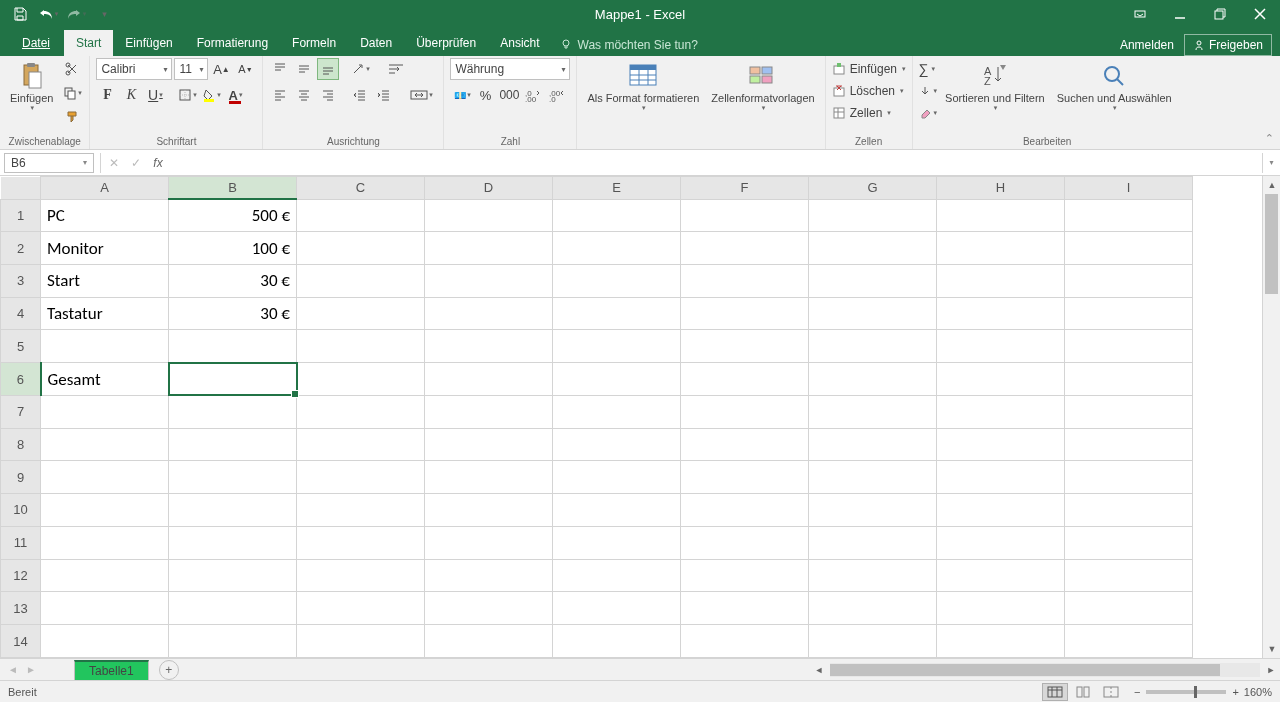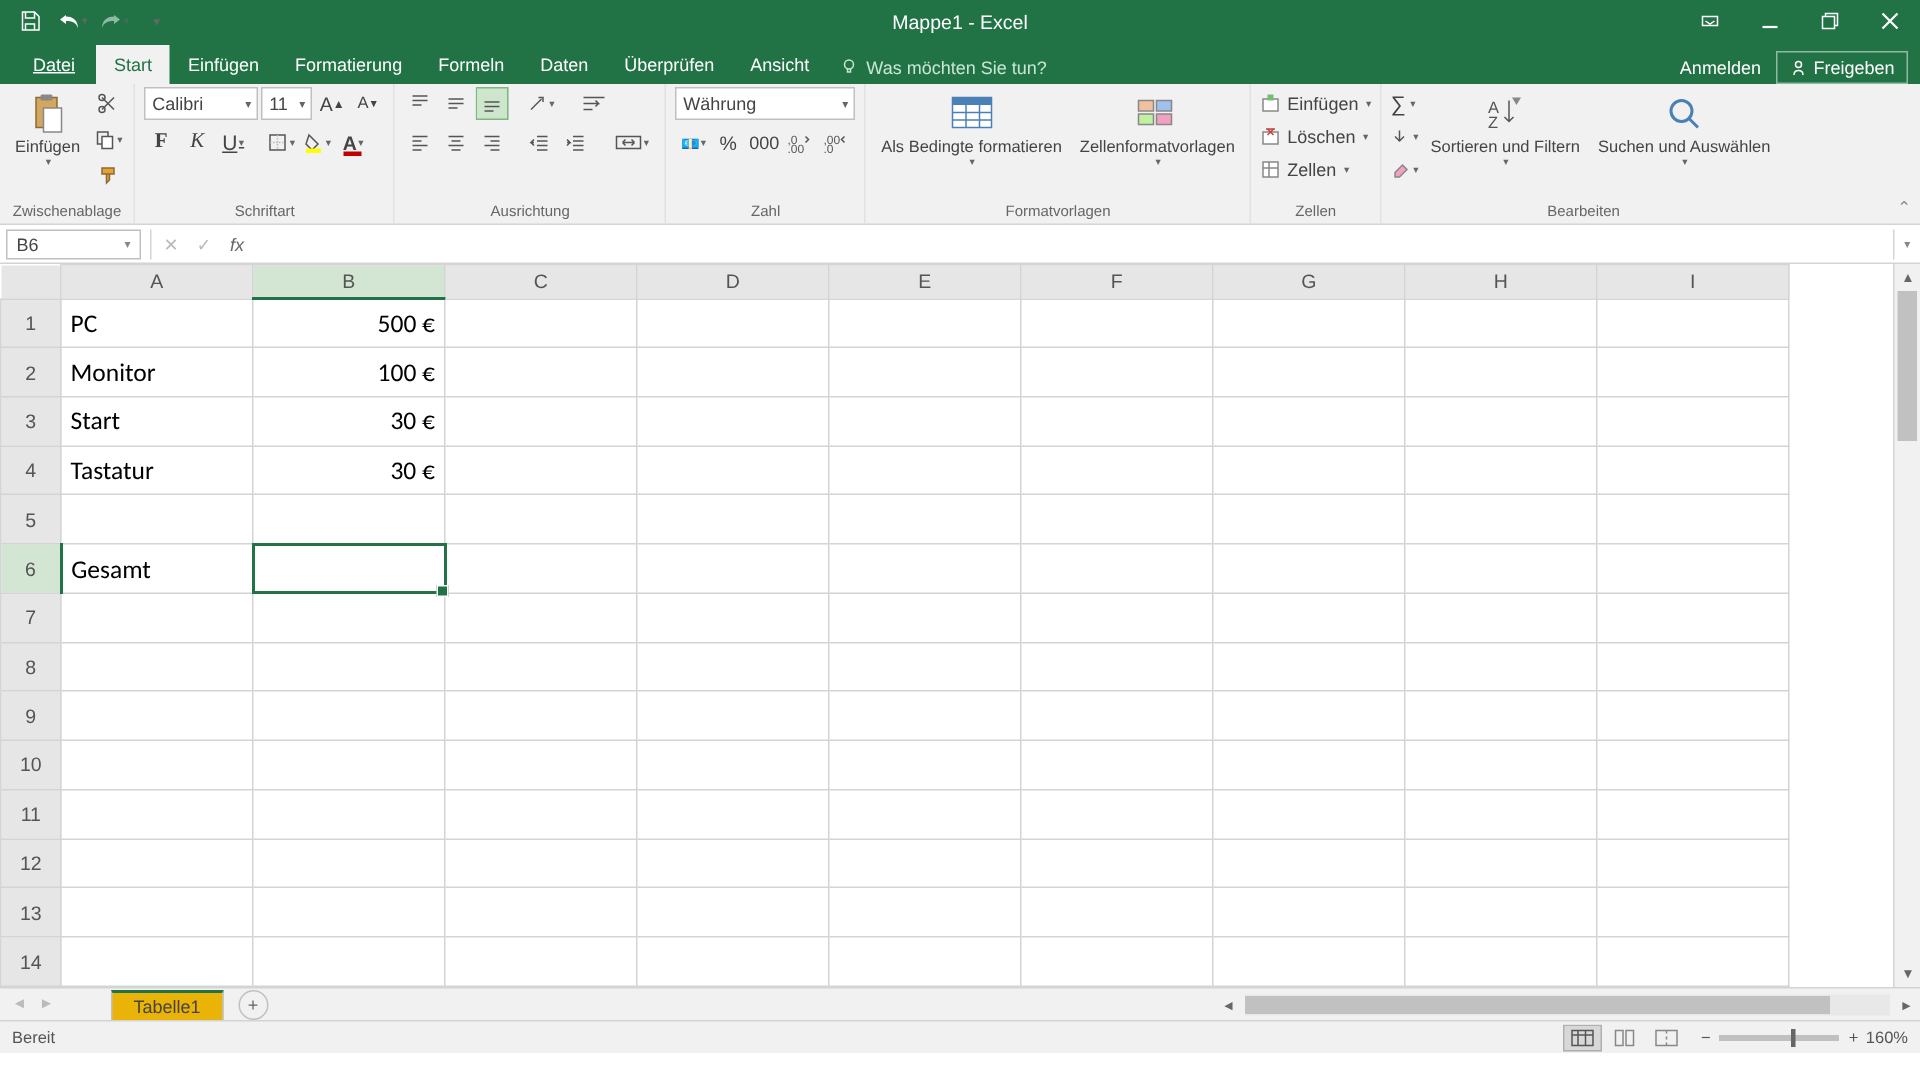--- a/index.html
+++ b/index.html
@@ -69,21 +69,21 @@
 .sheet td.cell.selected::after { content: ''; position: absolute; right: -3px; bottom: -3px; width: 6px; height: 6px; background: #217346; border: 1px solid #fff; }
 .vscroll { width: 18px; background: #f1f1f1; border-left: 1px solid #d4d4d4; display: flex; flex-direction: column; margin-left: auto; }
 .vscroll .arrow, .hscroll .arrow { height: 18px; width: 18px; display: flex; align-items: center; justify-content: center; font-size: 9px; color: #666; cursor: pointer; }
 .vscroll .track { flex: 1; position: relative; }
 .vscroll .thumb { position: absolute; top: 0; left: 2px; right: 2px; height: 100px; background: #c1c1c1; }
 
 
 .sheettabs { height: 22px; border-top: 1px solid #d4d4d4; display: flex; align-items: center; background: #f1f1f1; }
 .nav-arrows { display: flex; padding: 0 6px; gap: 4px; }
 .nav-arrow { width: 14px; text-align: center; font-size: 10px; color: #bbb; cursor: pointer; }
-.sheet-tab { background: #eab308; border: 1px solid #c0c0c0; border-bottom: none; padding: 2px 14px; font-size: 12px; cursor: pointer; border-top: 2px solid #217346; }
+.sheet-tab { background: #22c55e; border: 1px solid #c0c0c0; border-bottom: none; padding: 2px 14px; font-size: 12px; cursor: pointer; border-top: 2px solid #217346; }
 .add-sheet { width: 20px; height: 20px; border: 1px solid #c0c0c0; border-radius: 50%; display: flex; align-items: center; justify-content: center; margin-left: 10px; font-size: 12px; color: #666; cursor: pointer; }
 .hscroll { margin-left: auto; display: flex; align-items: center; width: 470px; }
 .hscroll .track { flex: 1; height: 14px; background: #e8e8e8; position: relative; margin: 0 2px; }
 .hscroll .thumb { position: absolute; left: 0; top: 1px; bottom: 1px; width: 390px; background: #c1c1c1; }
 
 
 .statusbar { height: 22px; background: #f1f1f1; border-top: 1px solid #d4d4d4; display: flex; align-items: center; padding: 0 8px; font-size: 11px; color: #555; }
 .view-btns { margin-left: auto; display: flex; gap: 2px; }
 .view-btn { width: 26px; height: 18px; display: flex; align-items: center; justify-content: center; cursor: pointer; }
 .view-btn.active { background: #d8d8d8; box-shadow: inset 0 0 0 1px #b0b0b0; }
@@ -376,37 +376,36 @@
         <div class="icon">
             <svg width="30" height="26" viewBox="0 0 30 26">
               <rect x="2" y="2" width="26" height="20" fill="#fff" stroke="#4a80b8"></rect>
               <rect x="2" y="2" width="26" height="5" fill="#4a80b8"></rect>
               <line x1="11" y1="2" x2="11" y2="22" stroke="#4a80b8"></line>
               <line x1="20" y1="2" x2="20" y2="22" stroke="#4a80b8"></line>
               <line x1="2" y1="12" x2="28" y2="12" stroke="#4a80b8"></line>
               <line x1="2" y1="17" x2="28" y2="17" stroke="#4a80b8"></line>
             </svg>
           </div>
-        <div class="lbl">Als Bedingte formatieren</div>
+        <div class="lbl">Als Format formatieren</div>
           <span class="dd-arrow">▾</span>
       </div>
       <div class="big-btn">
         <div class="icon">
             <svg width="30" height="26" viewBox="0 0 30 26">
               <rect x="2" y="4" width="10" height="7" fill="#f0c0a0" stroke="#888"></rect>
               <rect x="14" y="4" width="10" height="7" fill="#a0c0f0" stroke="#888"></rect>
               <rect x="2" y="13" width="10" height="7" fill="#c0f0a0" stroke="#888"></rect>
               <rect x="14" y="13" width="10" height="7" fill="#f0a0c0" stroke="#888"></rect>
             </svg>
           </div>
         <div class="lbl">Zellenformatvorlagen</div>
           <span class="dd-arrow">▾</span>
       </div>
     </div>
-    <div class="group-label">Formatvorlagen</div>
   </div>
 
   <div class="ribbon-group">
     <div class="group-content">
       <div class="small-stack" style="gap:0">
         <div class="small-row">
             <svg width="14" height="14">
               <rect x="2" y="4" width="10" height="8" fill="#fff" stroke="#888"></rect>
               <rect x="5" y="1" width="4" height="4" fill="#70c070"></rect>
             </svg>

